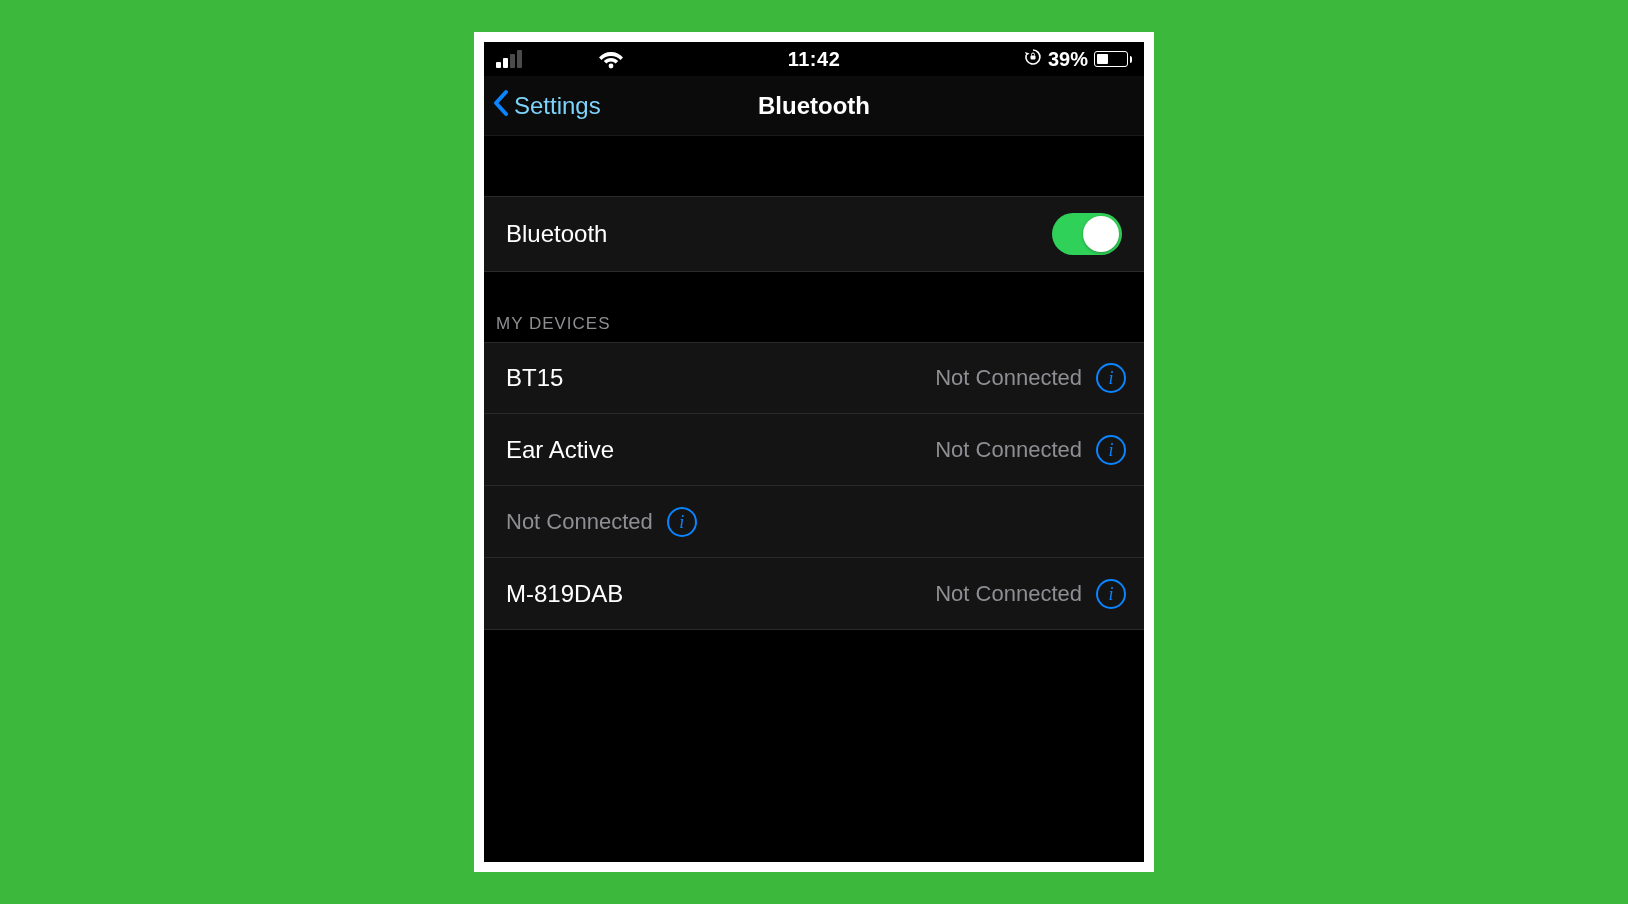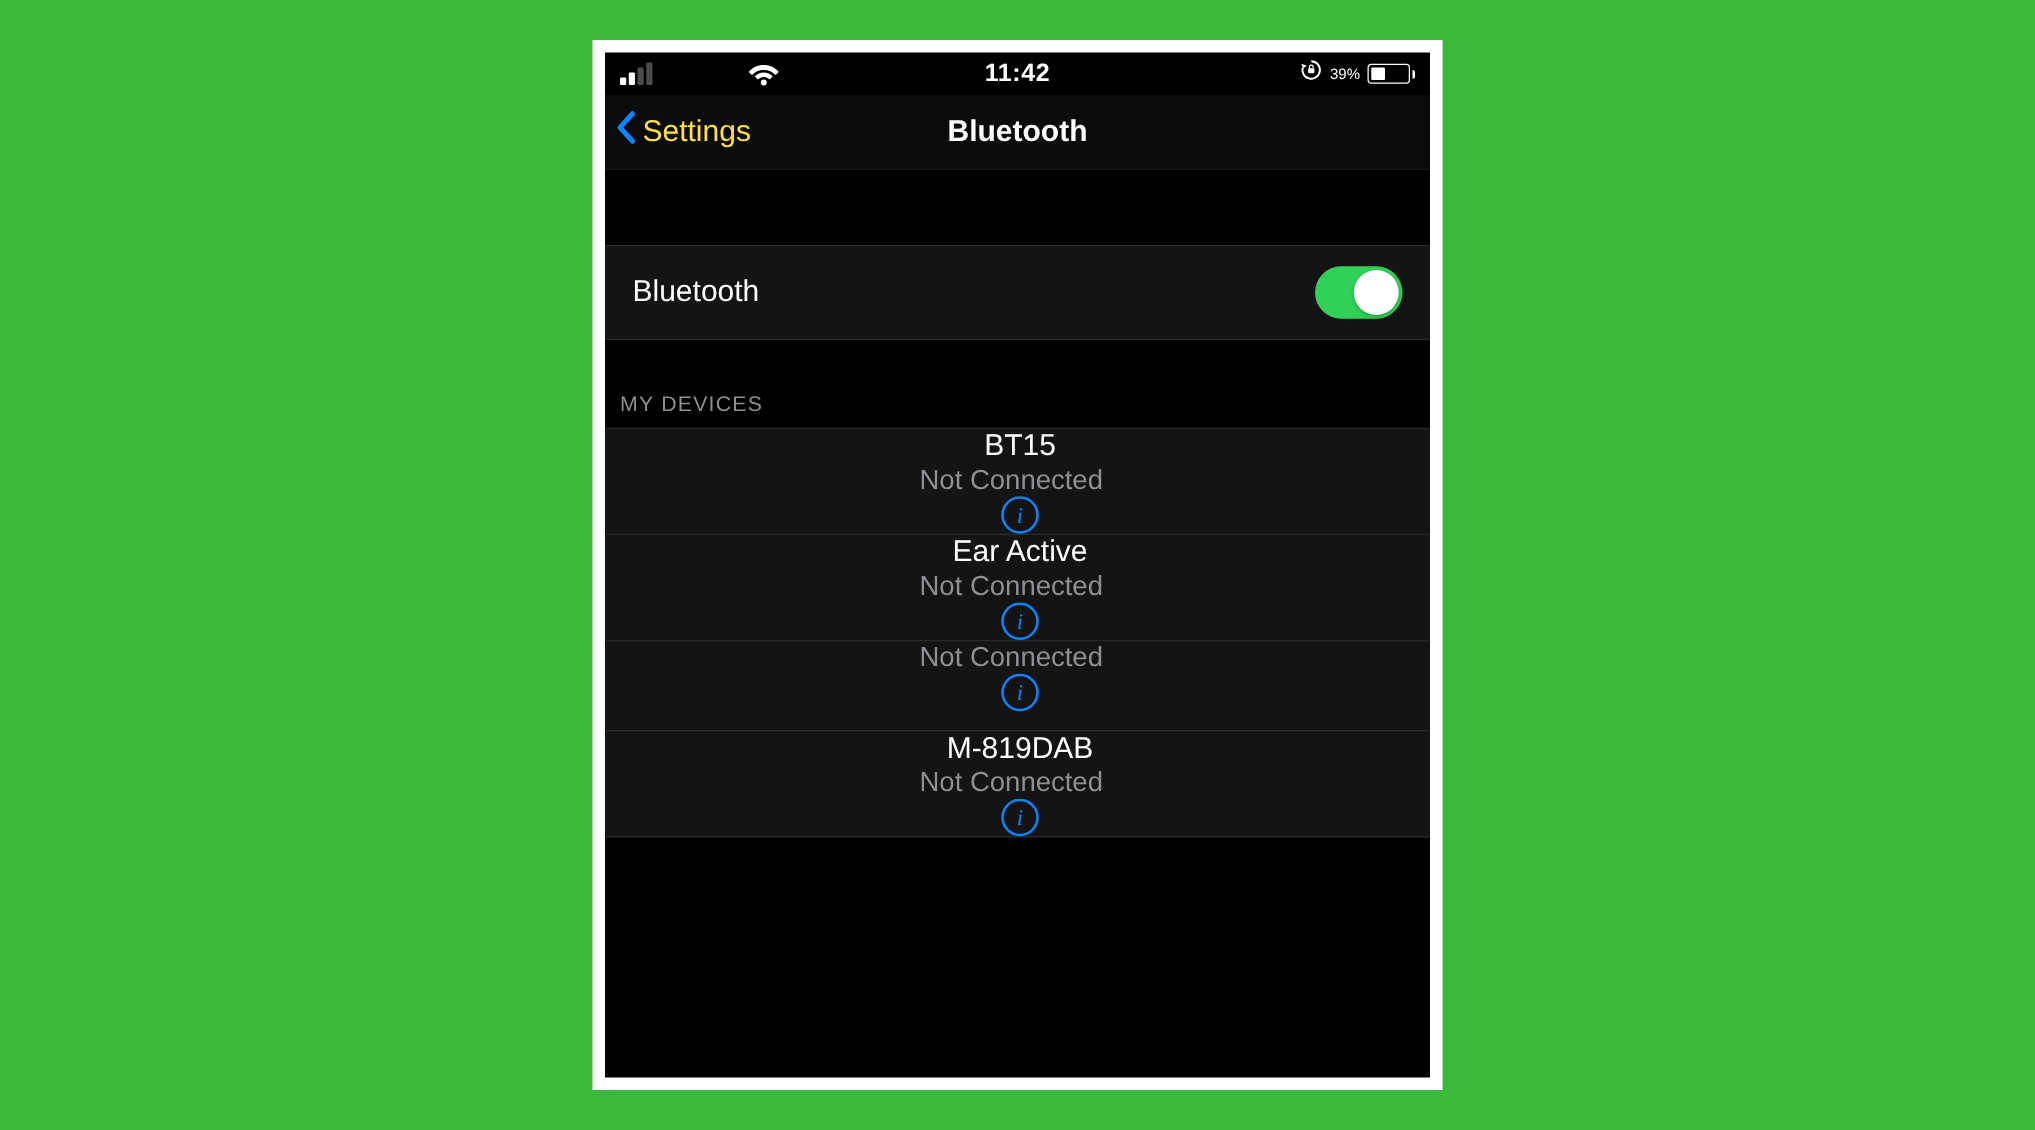--- a/index.html
+++ b/index.html
@@ -46,34 +46,34 @@
   .signal .b4 { height: 18px; background: #4b4b4b; }
   .wifi-wrap { margin-left: 66px; display:flex; align-items:center;}
   .battery { display: flex; align-items: center; }
   .battery-body {
     width: 34px; height: 16px; border: 1.5px solid #fff; border-radius: 3px;
     position: relative; padding: 2px;
   }
   .battery-fill { height: 100%; width: 39%; background: #fff; border-radius: 1px; }
   .battery-tip { width: 2.5px; height: 7px; background: #fff; border-radius: 0 2px 2px 0; margin-left: 1.5px; }
   .status-time { font-size: 20px; font-weight: 600; letter-spacing: 0.5px; }
-  .batt-pct { font-size: 12px; font-weight: 400; }
+  .batt-pct { font-size: 20px; font-weight: 700; }
   
   .nav-bar {
     height: 60px;
     display: flex;
     align-items: center;
     position: relative;
     border-bottom: 1px solid #1a1a1a;
     background: #0b0b0b;
   }
   .back-btn {
     display: flex; align-items: center;
     gap: 4px;
-    color: #fde047;
+    color: #7dd3fc;
     font-size: 24px;
     padding-left: 8px;
     cursor: pointer;
     z-index: 2;
   }
   .back-label { font-size: 24px; }
   .nav-title {
     position: absolute; left: 0; right: 0;
     text-align: center;
     font-size: 24px;
@@ -112,21 +112,20 @@
     letter-spacing: 1px;
   }
   .device-list { background: #141414; }
   .device-row {
     display: flex; align-items: center;
     min-height: 72px;
     padding: 0 18px 0 22px;
     border-bottom: 0.5px solid #2a2a2a;
     font-size: 24px;
     cursor: pointer;
-    flex-direction: column;
   }
   .device-row:first-child { border-top: 0.5px solid #2a2a2a; }
   .device-name { flex: 1; color: #fff; }
   .device-status { color: #8e8e93; font-size: 22px; margin-right: 14px; }
   .info-btn {
     width: 30px; height: 30px;
     border: 2px solid #0a84ff; border-radius: 50%;
     display: flex; align-items: center; justify-content: center;
     color: #0a84ff; font-family: Georgia, 'Times New Roman', serif;
     font-style: italic; font-weight: 500;

